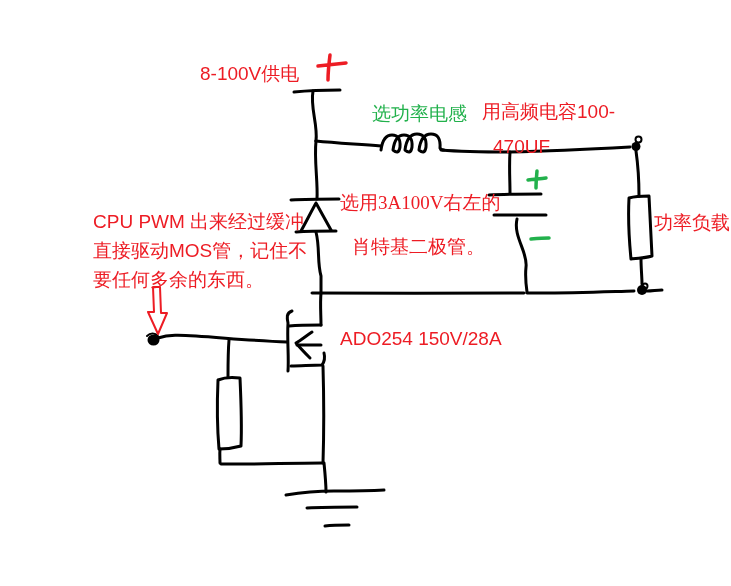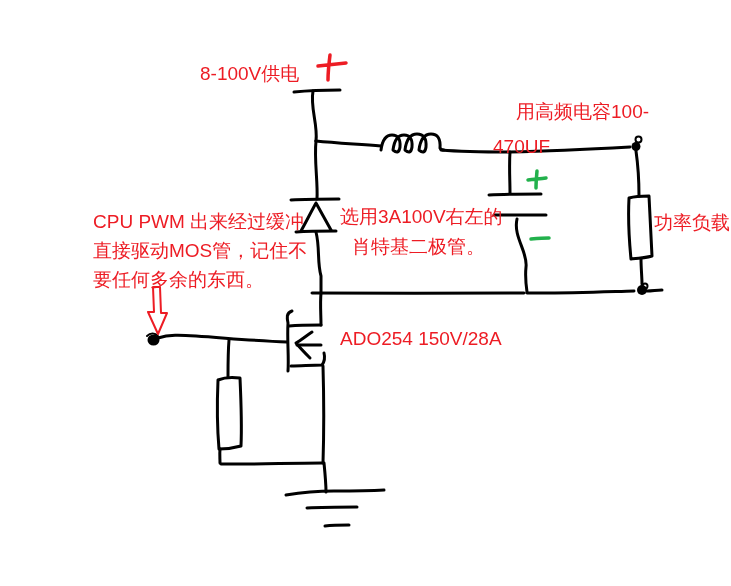--- a/index.html
+++ b/index.html
@@ -84,23 +84,24 @@
       <path stroke-width="2" d="M109,287 L116,287 L117,313 L123,313 L114,334 L104,312 L110,312 Z"></path>
     </g>
 
     <g stroke="#22b14c" stroke-width="3.5">
       <path d="M493,171 C492.5,177 492,182 492,188 M484,180 C490,179 496,179 502,178"></path>
       <path d="M487,239 C493,238.5 499,238 505,238"></path>
     </g>
   </svg>
 
   <div class="lbl red" style="left:156px;top:63px;">8-100V供电</div>
-  <div class="lbl red" style="left:472px;top:101px;">用高频电容100-</div>
+  <div class="lbl green" style="left:328px;top:103px;">选功率电感</div>
+  <div class="lbl red" style="left:438px;top:101px;">用高频电容100-</div>
   <div class="lbl red" style="left:449px;top:136px;">470UF</div>
   <div class="lbl red" style="left:49px;top:211px;">CPU PWM 出来经过缓冲</div>
   <div class="lbl red" style="left:49px;top:240px;">直接驱动MOS管，记住不</div>
   <div class="lbl red" style="left:49px;top:269px;">要任何多余的东西。</div>
-  <div class="lbl red" style="left:296px;top:206px;">选用3A100V右左的</div>
+  <div class="lbl red" style="left:296px;top:192px;font-family:Liberation Serif, serif;">选用3A100V右左的</div>
   <div class="lbl red" style="left:308px;top:236px;">肖特基二极管。</div>
   <div class="lbl red" style="left:296px;top:328px;">ADO254 150V/28A</div>
   <div class="lbl red" style="left:610px;top:212px;font-family:Liberation Serif, serif;">功率负载</div>
 
 </div>
 
 </body></html>

